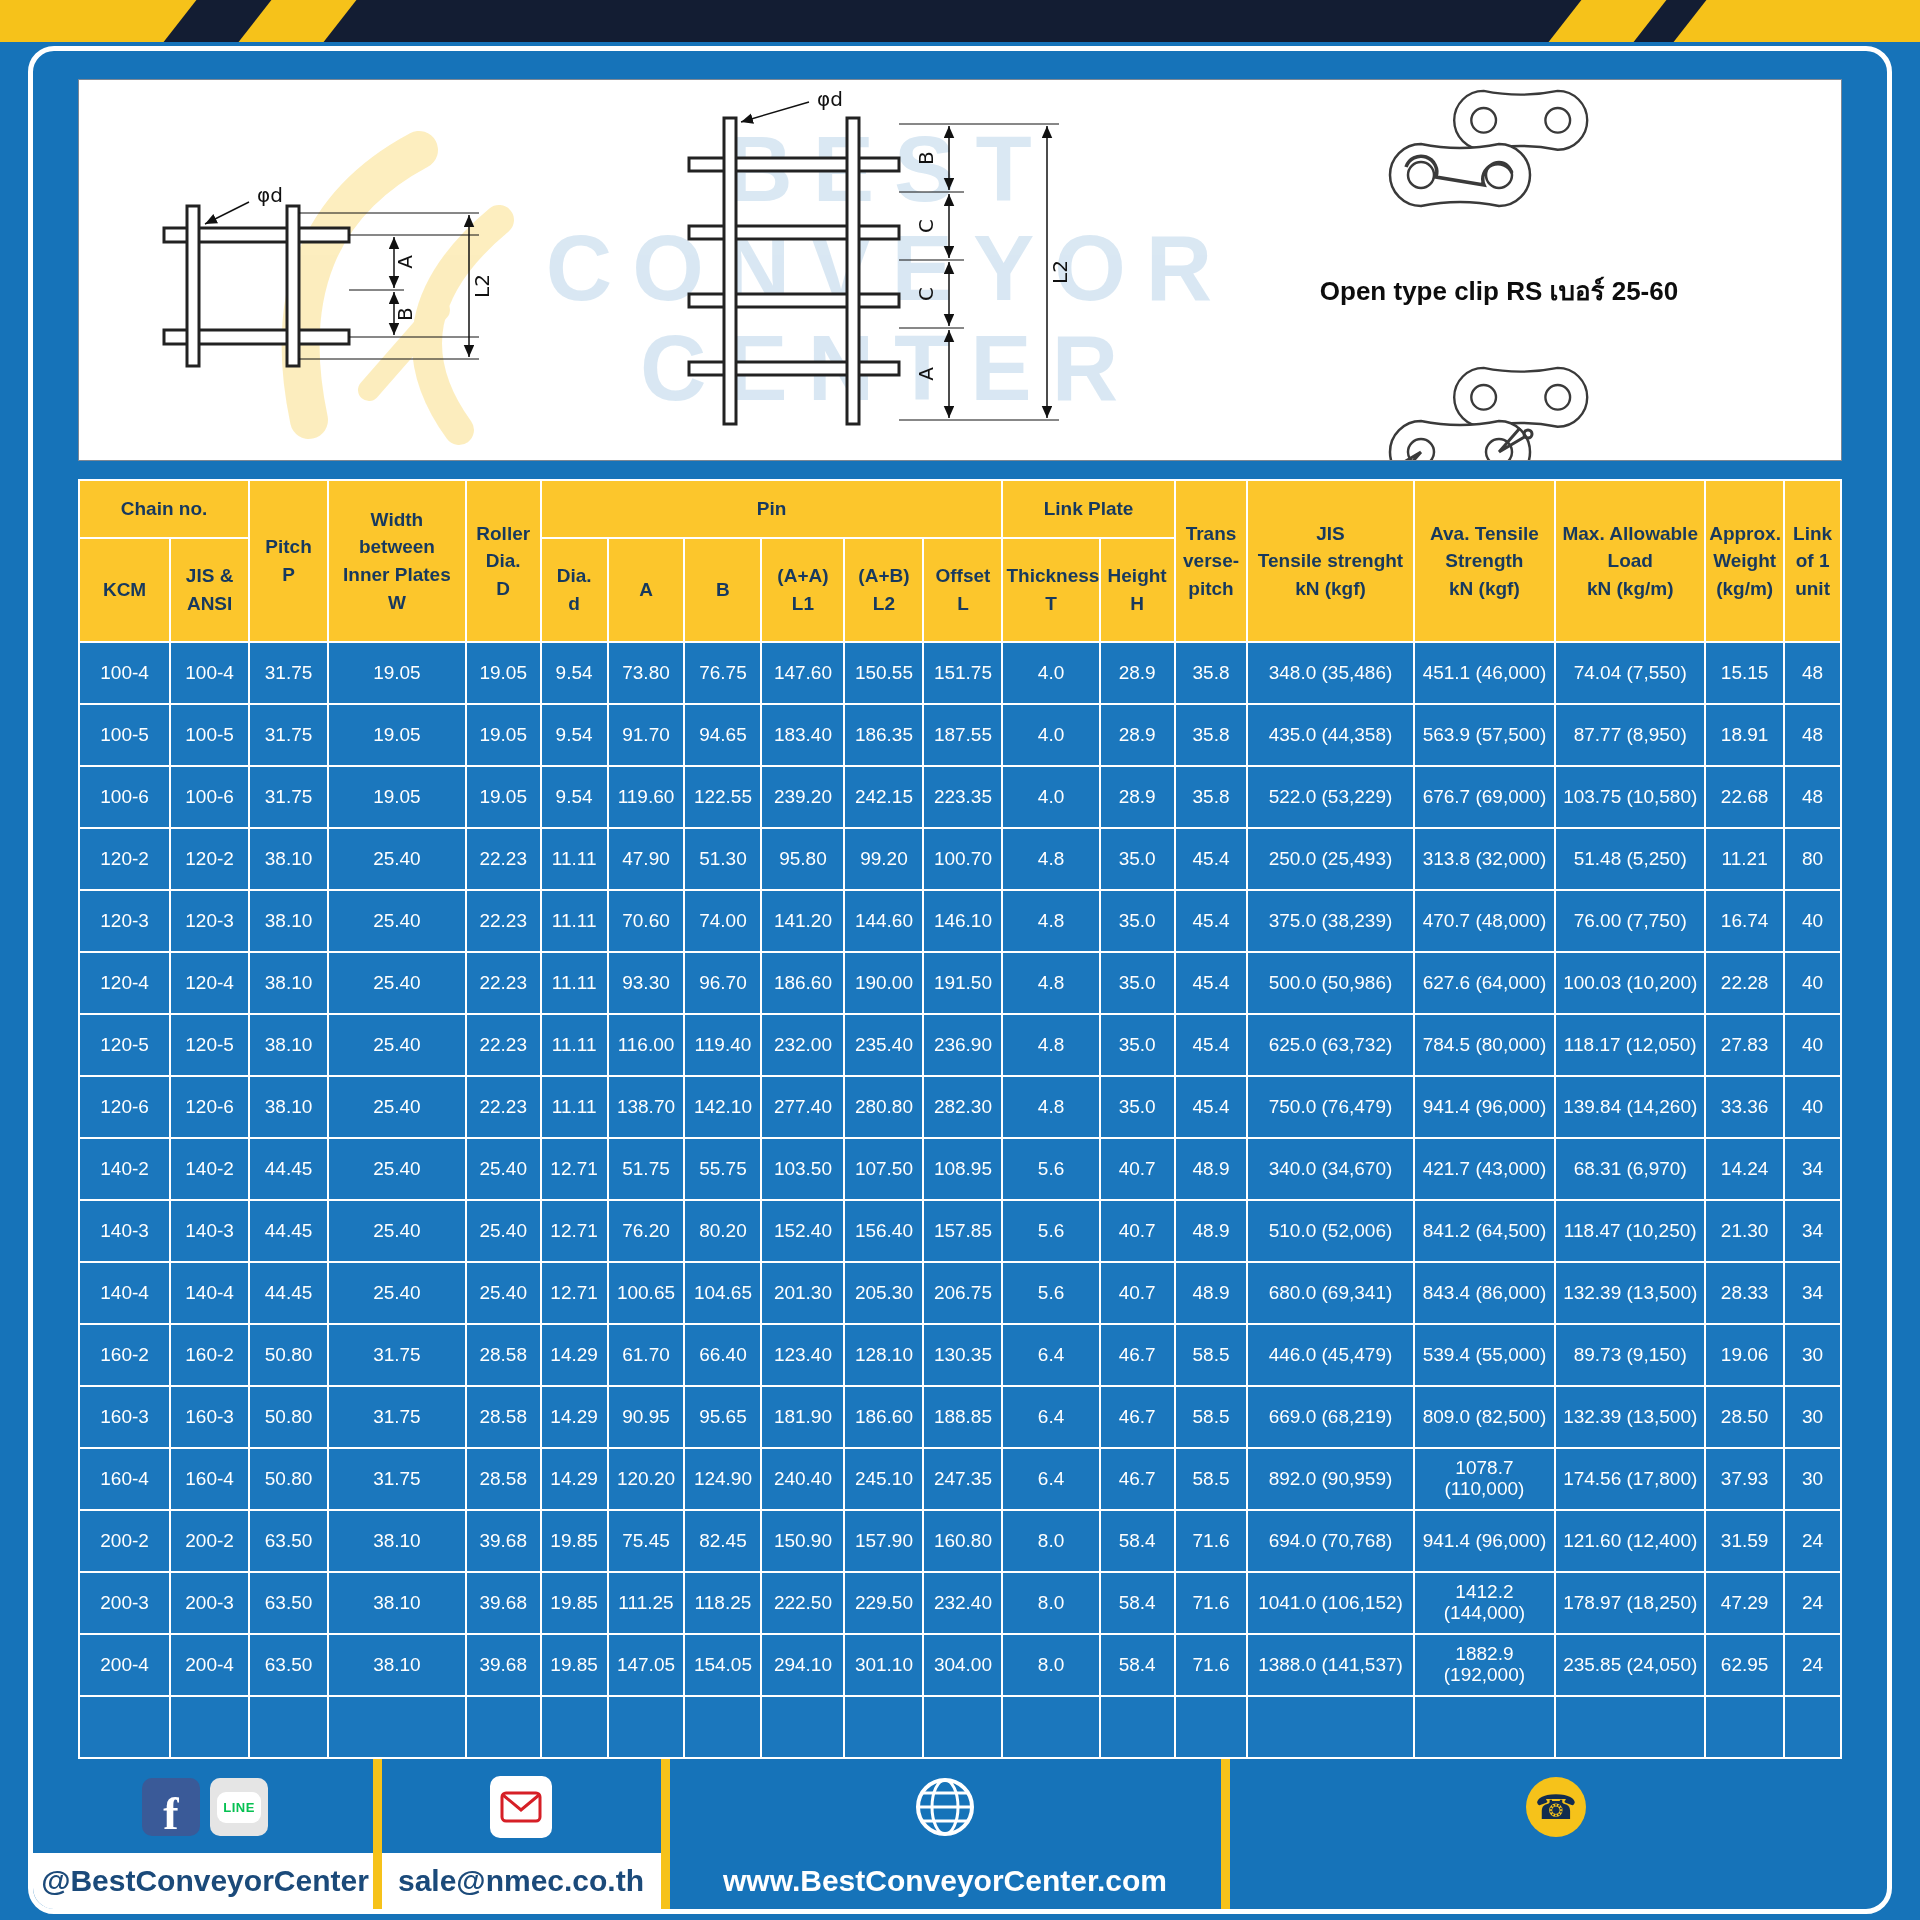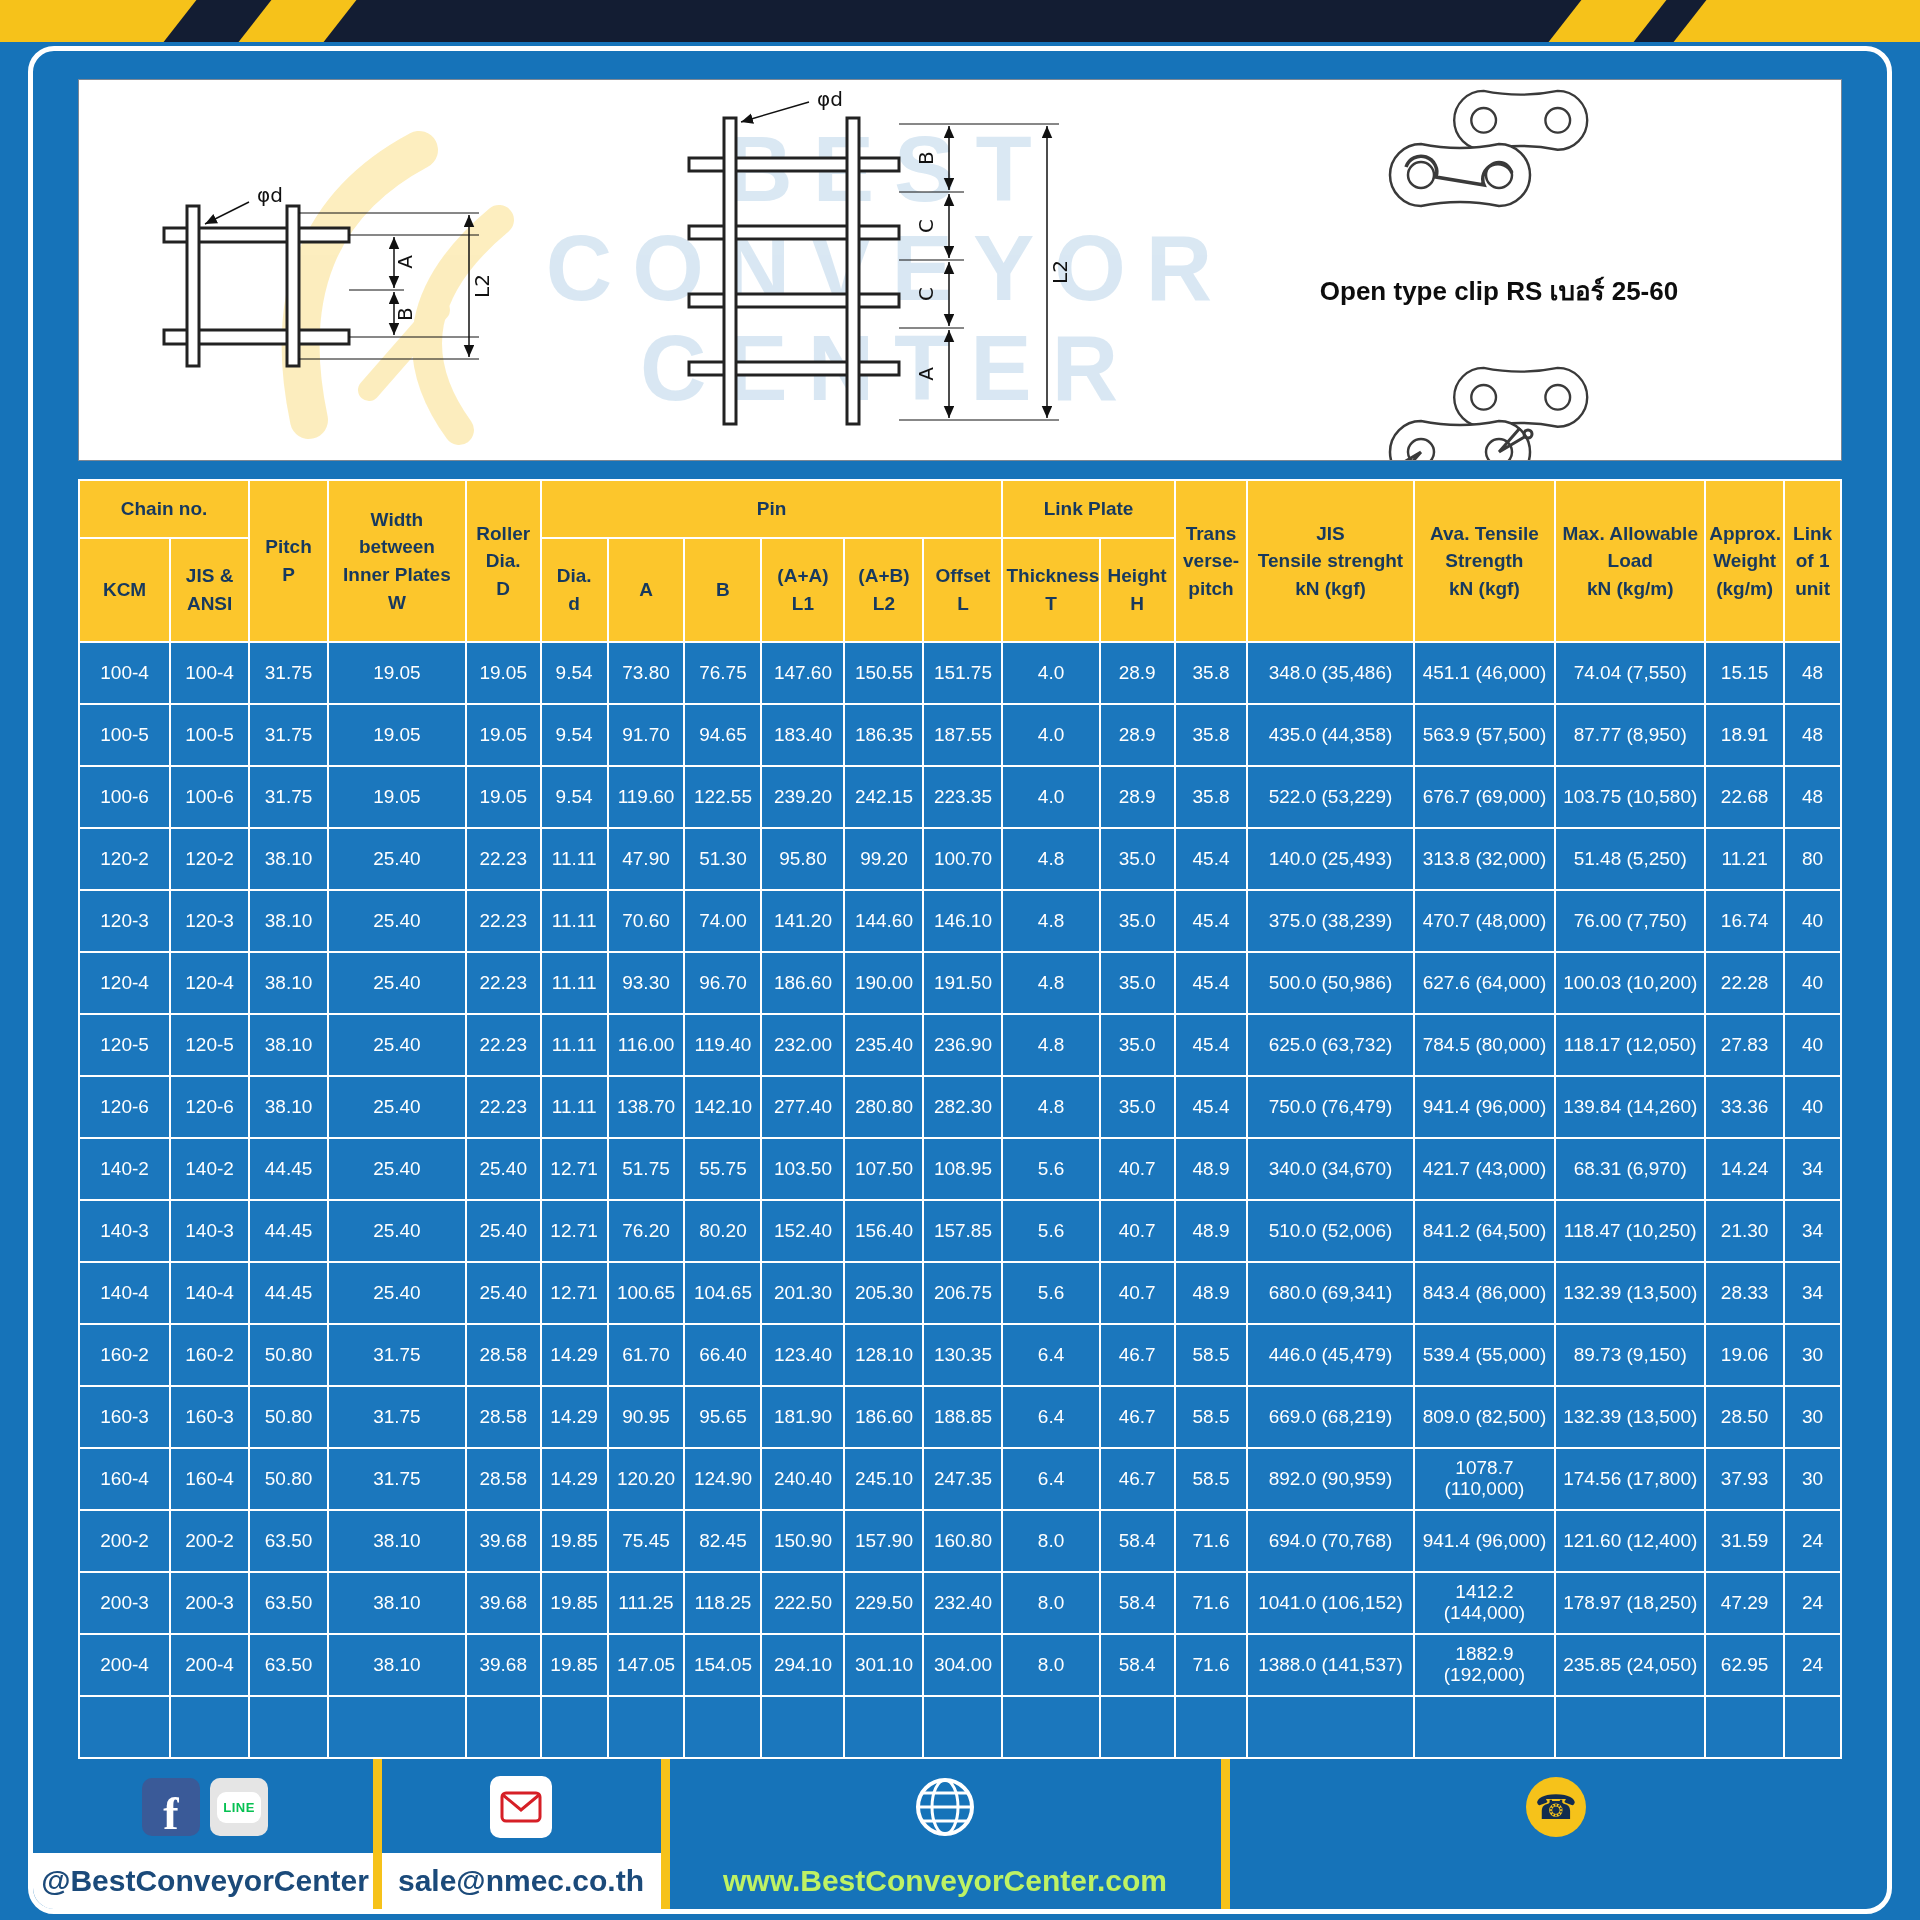--- a/index.html
+++ b/index.html
@@ -49,21 +49,21 @@
   .line-icon{width:58px;height:58px;background:#e5e5e5;border-radius:10px;display:flex;align-items:center;justify-content:center;}
   .line-bubble{width:44px;height:31px;background:#fff;border-radius:9px;display:flex;align-items:center;justify-content:center;
                color:#06c152;font-weight:bold;font-size:13px;letter-spacing:0.5px;}
   .mail-icon{width:62px;height:62px;background:#fff;border-radius:10px;display:flex;align-items:center;justify-content:center;}
   .phone-icon{width:60px;height:60px;background:#f6c21a;border-radius:50%;display:flex;align-items:center;justify-content:center;
               color:#132c4e;font-size:34px;}
   .strip{position:absolute;left:0;right:0;bottom:0;height:56px;}
   .seg{position:absolute;top:0;bottom:0;display:flex;align-items:center;justify-content:center;
        font-weight:bold;font-size:30px;white-space:nowrap;}
   .seg-light{background:#ffffff;color:#1b4a7a;}
-  .seg-dark{background:#1673b9;color:#bef264;text-align:center;}
+  .seg-dark{background:#1673b9;color:#ffffff;text-align:center;}
   .sg1{left:0;width:344px;}
   .sg2{left:344px;width:288px;}
   .sg3{left:632px;width:560px;}
   .sg4{left:1192px;width:662px;}
 
   .dimtext{font-size:20px;fill:#111;font-family:"DejaVu Sans",sans-serif;}
 </style>
 </head>
 <body>
 
@@ -345,21 +345,21 @@
               <td>22.23</td>
               <td>11.11</td>
               <td>47.90</td>
               <td>51.30</td>
               <td>95.80</td>
               <td>99.20</td>
               <td>100.70</td>
               <td>4.8</td>
               <td>35.0</td>
               <td>45.4</td>
-              <td>140.0 (25,493)</td>
+              <td>250.0 (25,493)</td>
               <td>313.8 (32,000)</td>
               <td>51.48 (5,250)</td>
               <td>11.21</td>
               <td>80</td>
             </tr>
             <tr>
               <td>120-3</td>
               <td>120-3</td>
               <td>38.10</td>
               <td>25.40</td>

